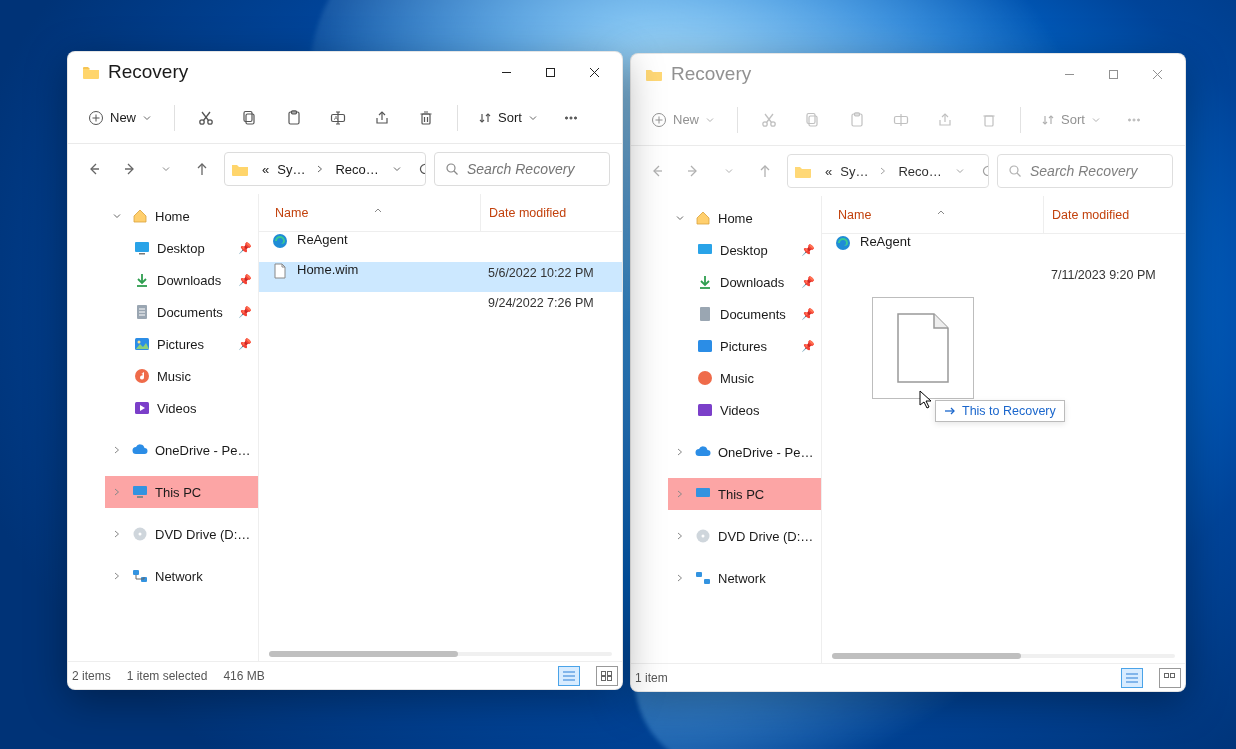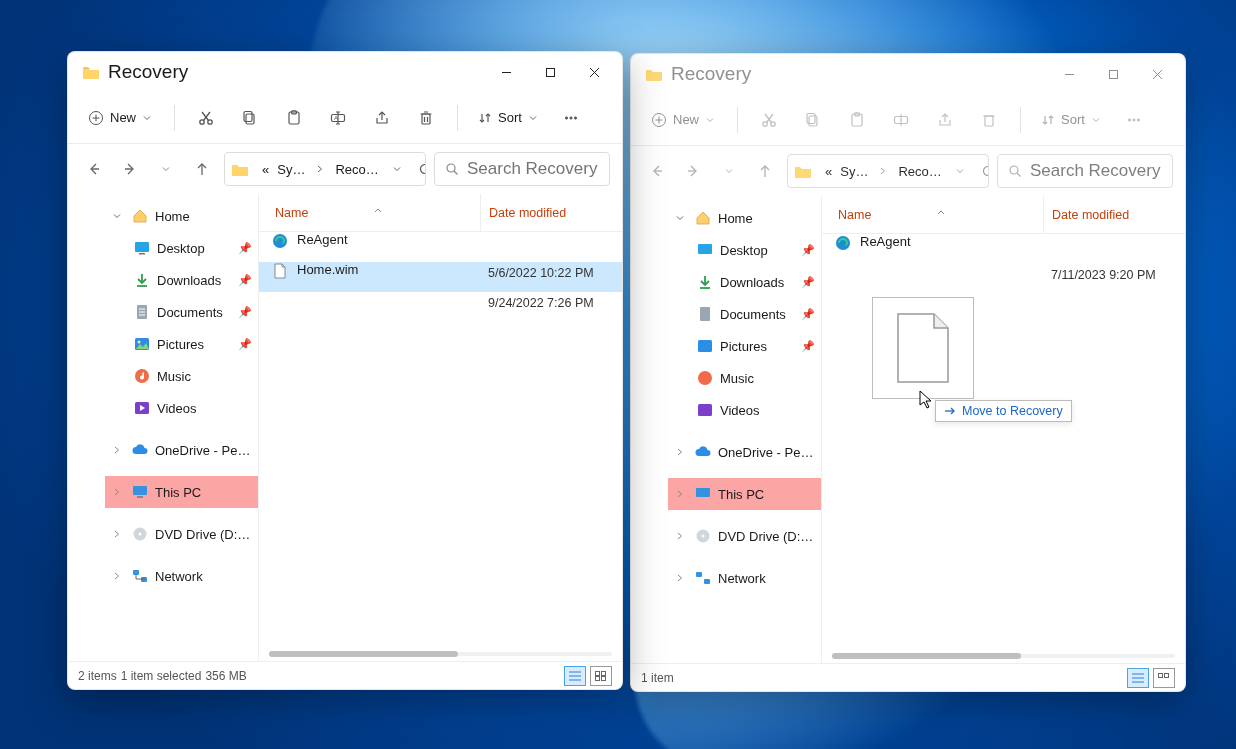--- a/index.html
+++ b/index.html
@@ -100,21 +100,21 @@
   .crumb-text { padding: 4px 3px; white-space: nowrap; font-size:13px; }
   .crumb-refresh { margin-left:auto; padding:4px 8px; }
   .search-box {
     width: 176px; height: 34px;
     border: 1px solid #dcdcdc; border-radius: 4px;
     display: flex; align-items: center;
     padding: 0 10px; gap: 8px;
     color: #888;
   }
   .search-box input {
-    border:0;outline:0;flex:1;font-size:17px;background:transparent;
+    border:0;outline:0;flex:1;font-size:14px;background:transparent;font-style:italic;
   }
 
   .body { flex:1; display:flex; overflow:hidden;padding-left:37px; }
 
   .sidebar {
     width: 154px;
     border-right: 1px solid #eee;
     padding: 6px 0;
     overflow: hidden;
   }
@@ -149,21 +149,21 @@
   .file-icon { width:18px;height:18px;display:flex;align-items:center;justify-content:center; }
   .file-name { flex:1; font-size:13px; }
   .file-date { width: 142px; font-size:12.5px; color:#333; padding-left:8px;margin-top:34px; }
 
   .hscroll { height:14px; display:flex;align-items:center; padding:0 10px; }
   .hscroll-track { flex:1;height:4px;background:#f0f0f0;border-radius:2px;position:relative; }
   .hscroll-thumb { position:absolute;left:0;top:-1px;height:6px;width:55%;background:#bfbfbf;border-radius:3px; }
 
   .statusbar {
     height: 28px; border-top: 1px solid #eee;
-    display:flex; align-items:center; padding:0 10px; gap:4px;
+    display:flex; align-items:center; padding:0 4px; gap:16px;
     font-size:12px; color:#555;
   }
   .statusbar .spacer { flex:1; }
   .view-btn { width:22px;height:20px;border:1px solid #999;display:flex;align-items:center;justify-content:center; }
   .view-btn.active { background:#d8ecff; border-color:#4aa3e8; }
 
   
   .drag-ghost {
     position: absolute;
     left: 872px; top: 297px;
@@ -543,21 +543,21 @@
           <div class="hscroll-track">
             <div class="hscroll-thumb"></div>
           </div>
         </div>
     </div>
   </div>
 
   <div class="statusbar">
     <span>2 items</span>
     <span>1 item selected</span>
-    <span>356 MB</span>
+    <span>416 MB</span>
     <span class="spacer"></span>
     <div class="view-btn active">
         <svg width="12" height="10" viewBox="0 0 12 10" stroke="#2a7fd6">
           <line x1="0" y1="1" x2="12" y2="1"></line>
           <line x1="0" y1="5" x2="12" y2="5"></line>
           <line x1="0" y1="9" x2="12" y2="9"></line>
         </svg>
       </div>
     <div class="view-btn">
         <svg width="12" height="10" viewBox="0 0 12 10" fill="none" stroke="#666">
@@ -919,14 +919,14 @@
 <div class="drag-cursor">
   <svg width="16" height="20" viewBox="0 0 16 20">
       <path d="M1 1 L1 15 L5 12 L8 18 L10 17 L7 11 L12 11 Z" fill="#fff" stroke="#000" stroke-width="1"></path>
     </svg>
 </div>
 <div class="drag-tooltip">
   <svg width="12" height="12" viewBox="0 0 12 12" fill="none" stroke="#1a66cc" stroke-width="1.3">
       <line x1="1" y1="6" x2="10" y2="6"></line>
       <polyline points="7,3 10,6 7,9"></polyline>
     </svg>
-  <span>Move to Recovery</span>
+  <span>This to Recovery</span>
 </div>
 
 </body></html>

